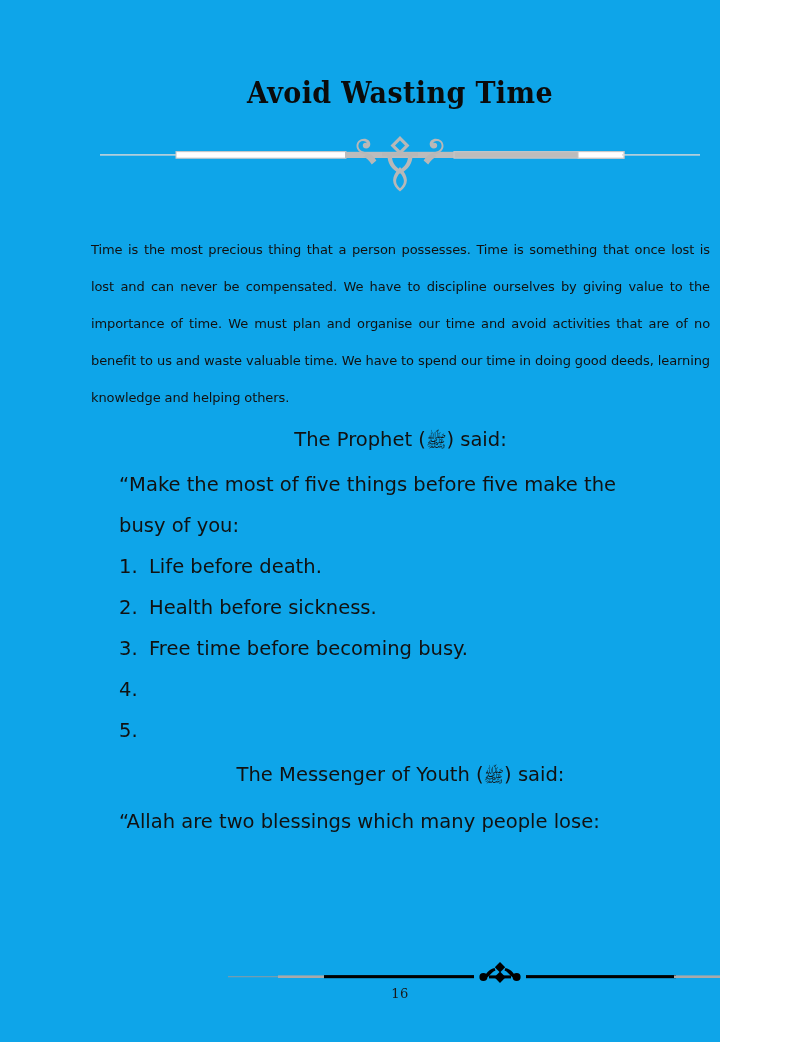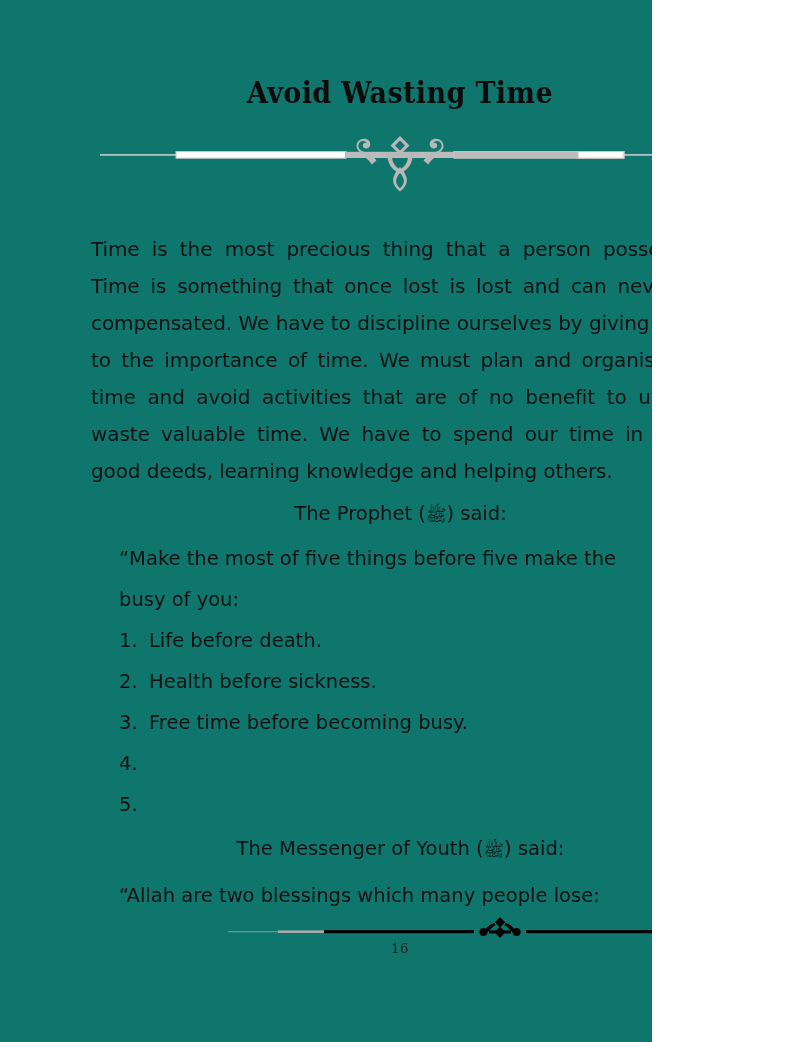--- a/index.html
+++ b/index.html
@@ -3,23 +3,23 @@
 <meta charset="utf-8">
 <style>
   html, body {
     margin: 0;
     padding: 0;
     background: #ffffff;
   }
 
   .page {
     position: relative;
-    width: 652px;
+    width: 720px;
     height: 1042px;
-    background: #0f766e;
+    background: #0ea5e9;
     overflow: hidden;
     font-family: "DejaVu Sans", sans-serif;
     color: #111111;
   }
 
   
   .chapter-title {
     position: absolute;
     top: 76px;
     left: 0;
@@ -45,21 +45,21 @@
   
   .content {
     position: absolute;
     top: 231px;
     left: 91px;
     width: 619px;
   }
 
   .para {
     font-family: "DejaVu Sans", sans-serif;
-    font-size: 20px;
+    font-size: 13px;
     line-height: 37px;
     text-align: justify;
     text-justify: inter-word;
     margin: 0;
     color: #111111;
     letter-spacing: -0.1px;
   }
 
   .attribution {
     font-family: "DejaVu Sans", sans-serif;
@@ -121,21 +121,21 @@
   }
 
   .final-quote .quote-line {
     line-height: 41px;
   }
 
   
   .footer {
     position: absolute;
     left: 0;
-    top: 911px;
+    top: 956px;
     width: 800px;
     text-align: center;
   }
 
   .footer-rule-wrap {
     width: 800px;
     height: 34px;
   }
 
   .page-number {

